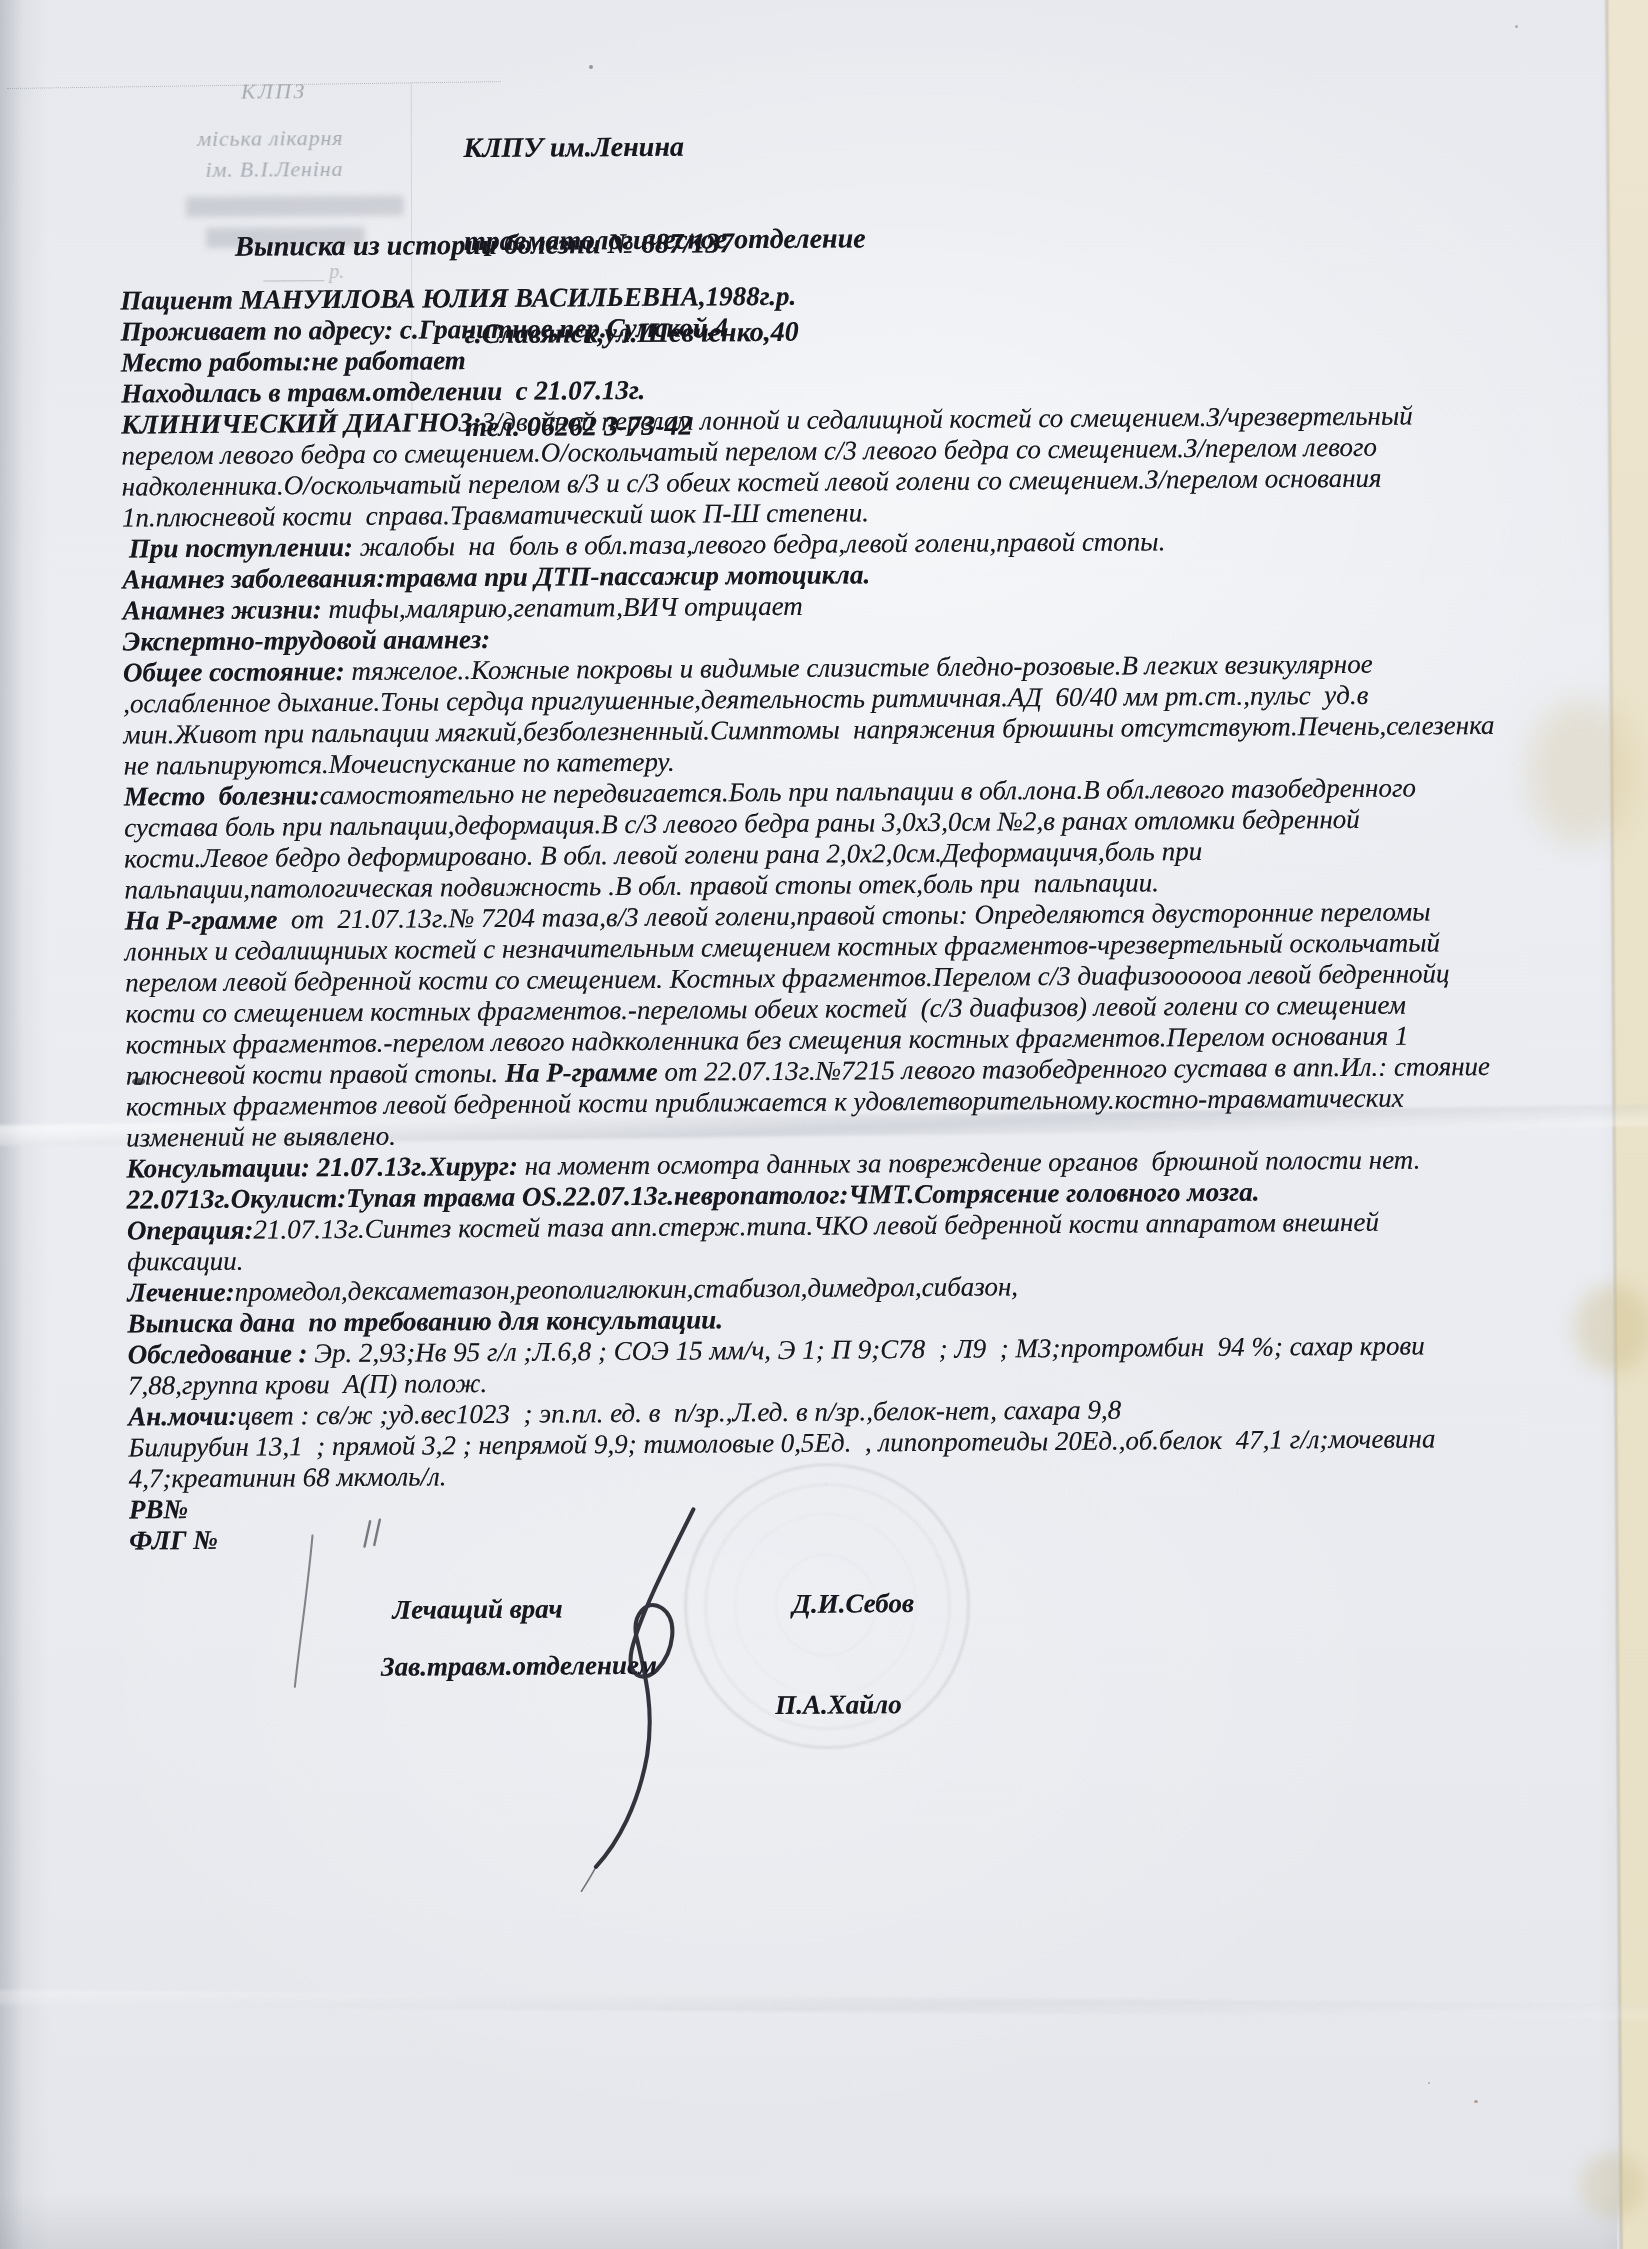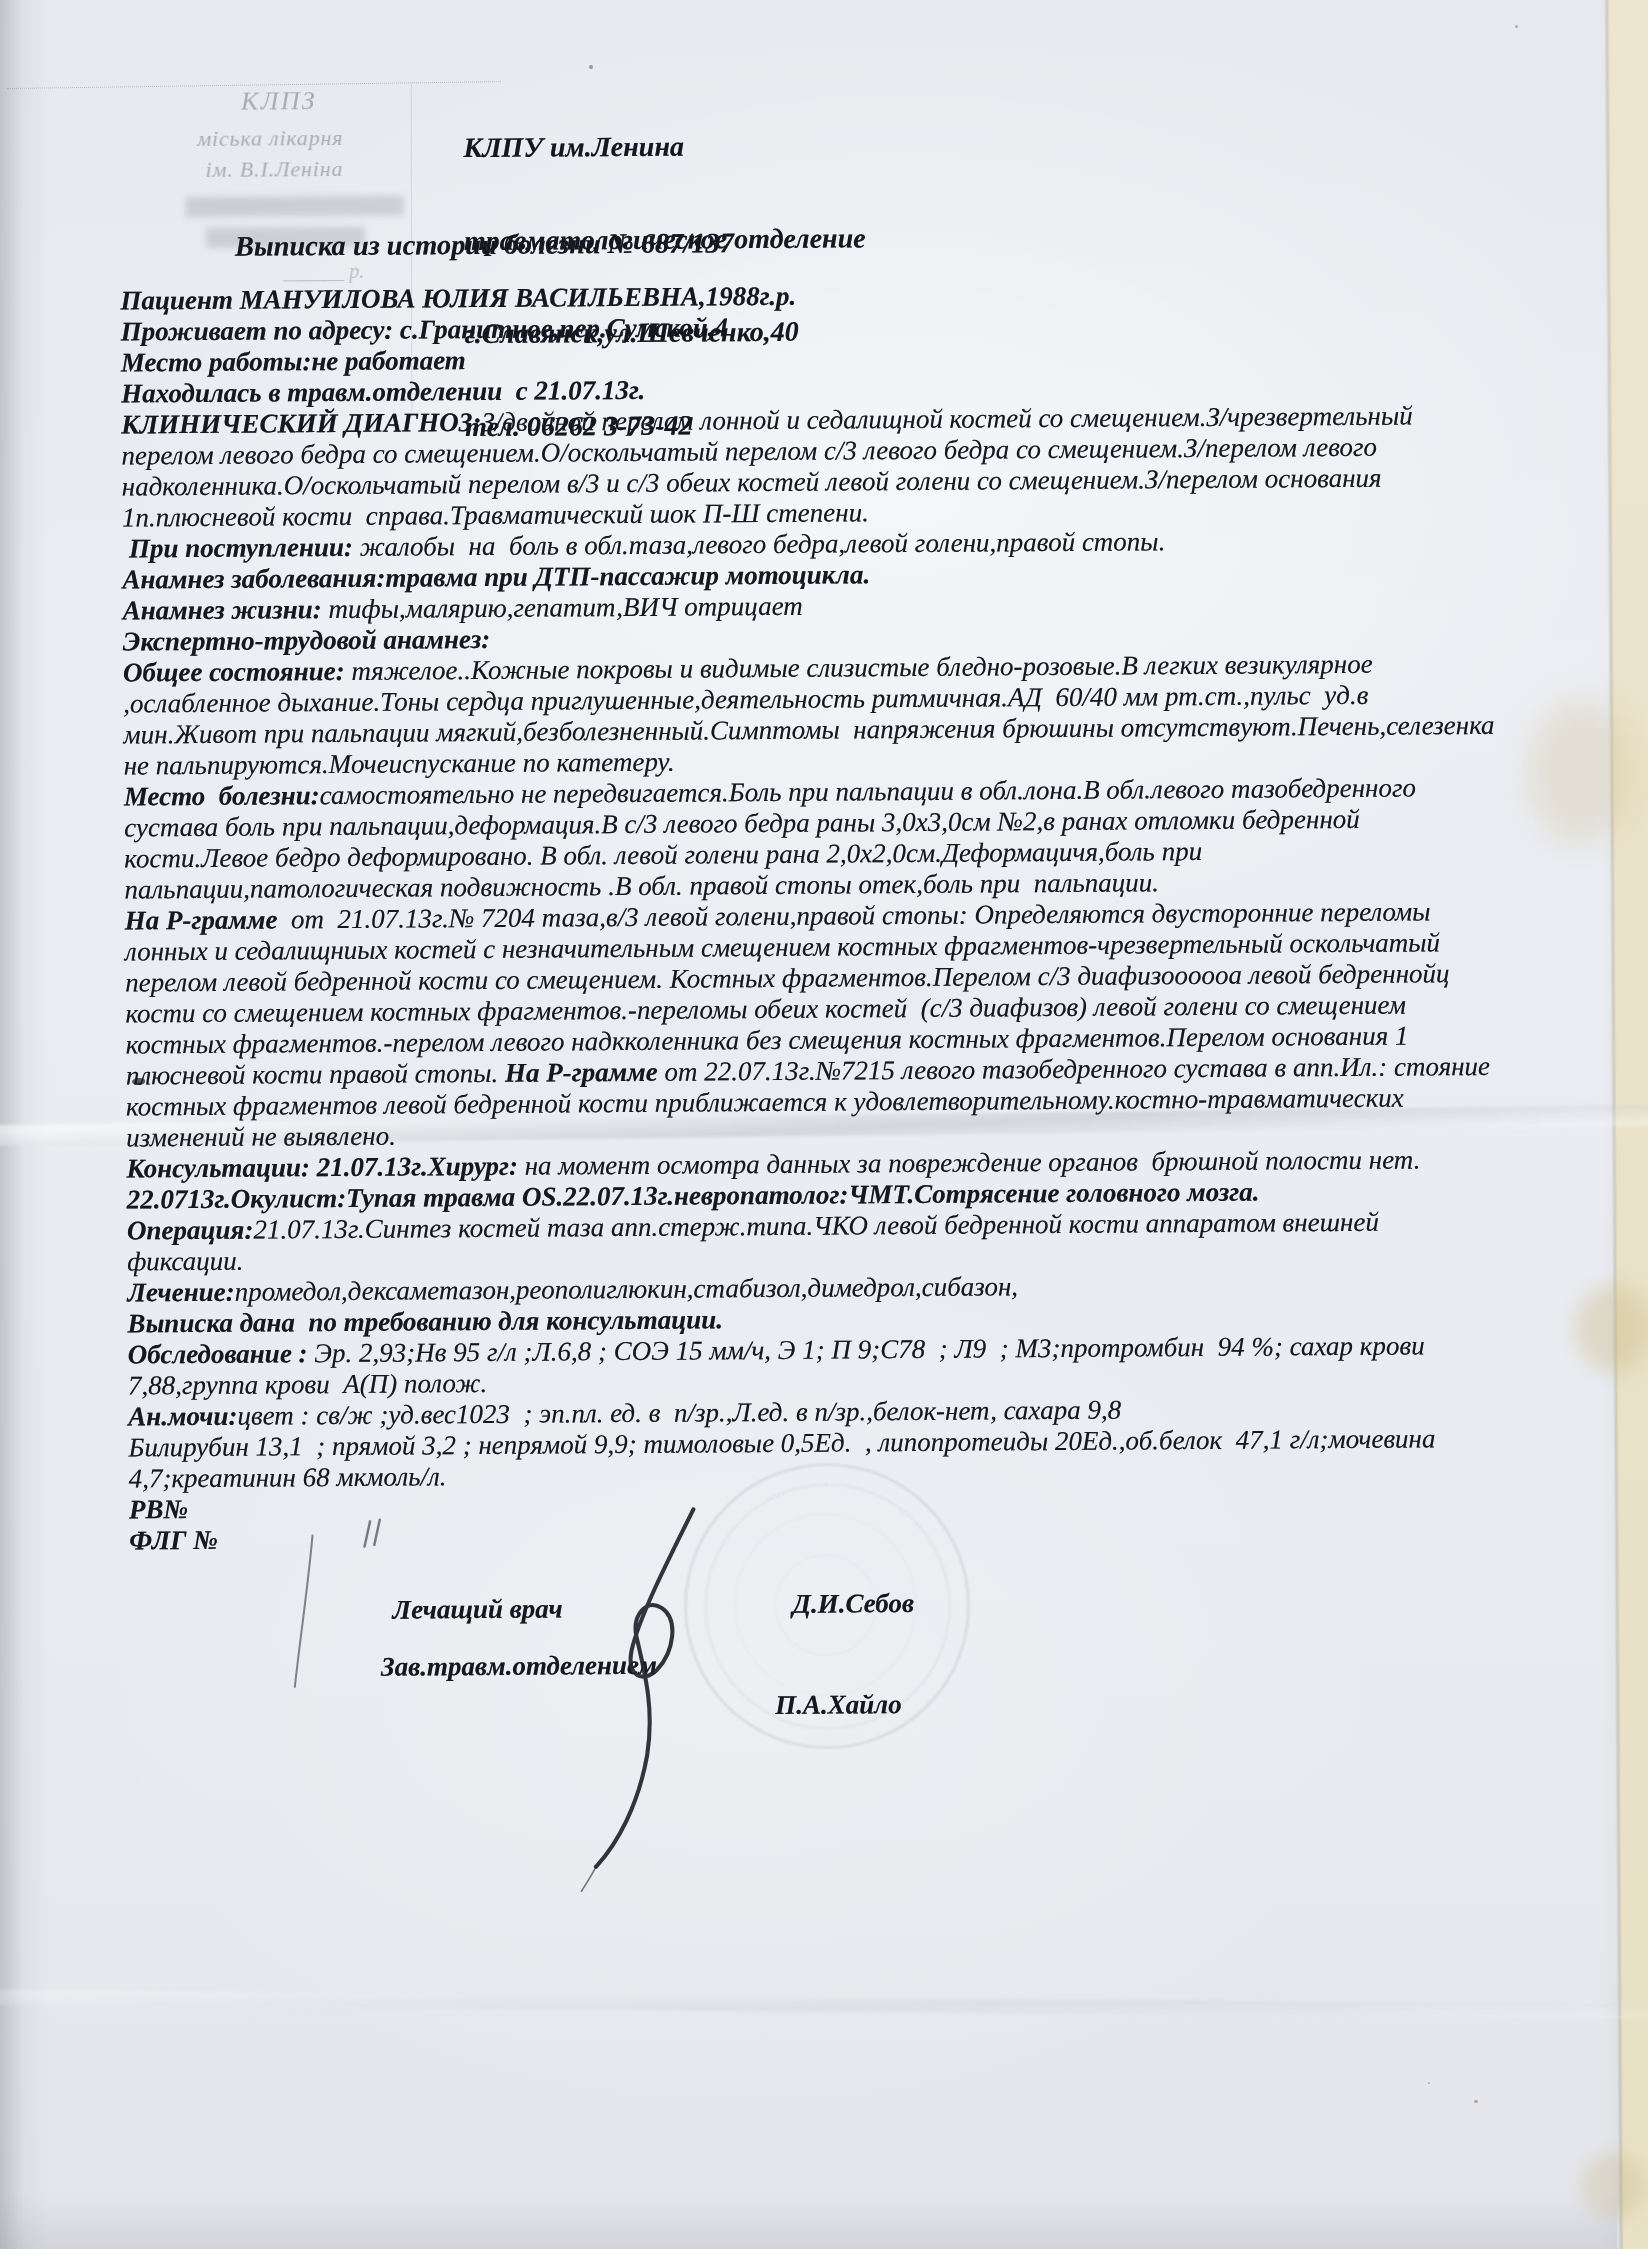--- a/index.html
+++ b/index.html
@@ -85,26 +85,26 @@
   <div class="speck" style="left:1515px;top:25px;width:3.3px;height:3.3px;background:rgba(110,112,118,.5);"></div>
   <div class="speck" style="left:132px;top:1078px;width:13px;height:7.3px;background:rgba(40,40,48,.75);border-radius:60% 40% 50% 50%;filter:blur(0.4px);"></div>
   <div class="speck" style="left:1474px;top:2100px;width:4.1px;height:3.3px;background:rgba(140,100,70,.55);"></div>
   <div class="speck" style="left:1428px;top:2082px;width:2.4px;height:2.4px;background:rgba(110,112,118,.5);"></div>
 
   <div class="content">
 
     <div class="stamp-box">
       <div class="stamp-line-h"></div>
       <div class="stamp-line-v"></div>
-      <div class="stamp-text" style="left:241px;top:88px;font-size:26px;letter-spacing:2.4px;">КЛПЗ</div>
+      <div class="stamp-text" style="left:241px;top:80px;font-size:22px;letter-spacing:2.4px;">КЛПЗ</div>
       <div class="stamp-text" style="left:197px;top:127px;font-size:22px;letter-spacing:0.8px;">міська лікарня</div>
       <div class="stamp-text" style="left:205px;top:158px;font-size:22px;letter-spacing:0.8px;">ім. В.І.Леніна</div>
       <div class="stamp-blur-row" style="left:185px;top:198px;width:218px;height:19.5px;"></div>
       <div class="stamp-blur-row" style="left:205px;top:229px;width:159px;height:19.5px;"></div>
-      <div class="stamp-text" style="left:262px;top:262px;font-size:20.3px;color:rgba(128,134,142,0.45);margin-left:20px;">______ р.</div>
+      <div class="stamp-text" style="left:262px;top:262px;font-size:20.3px;color:rgba(128,134,142,0.45);">______ р.</div>
     </div>
 
     <div class="header-block doc-text">
       <div>КЛПУ им.Ленина</div>
       <div>травматологическое отделение</div>
       <div>г.Славянск,ул.Шевченко,40</div>
       <div>тел. 06262 3-73-42</div>
     </div>
 
     <div class="doc-title doc-text">Выписка из истории болезни № 687/137</div>

